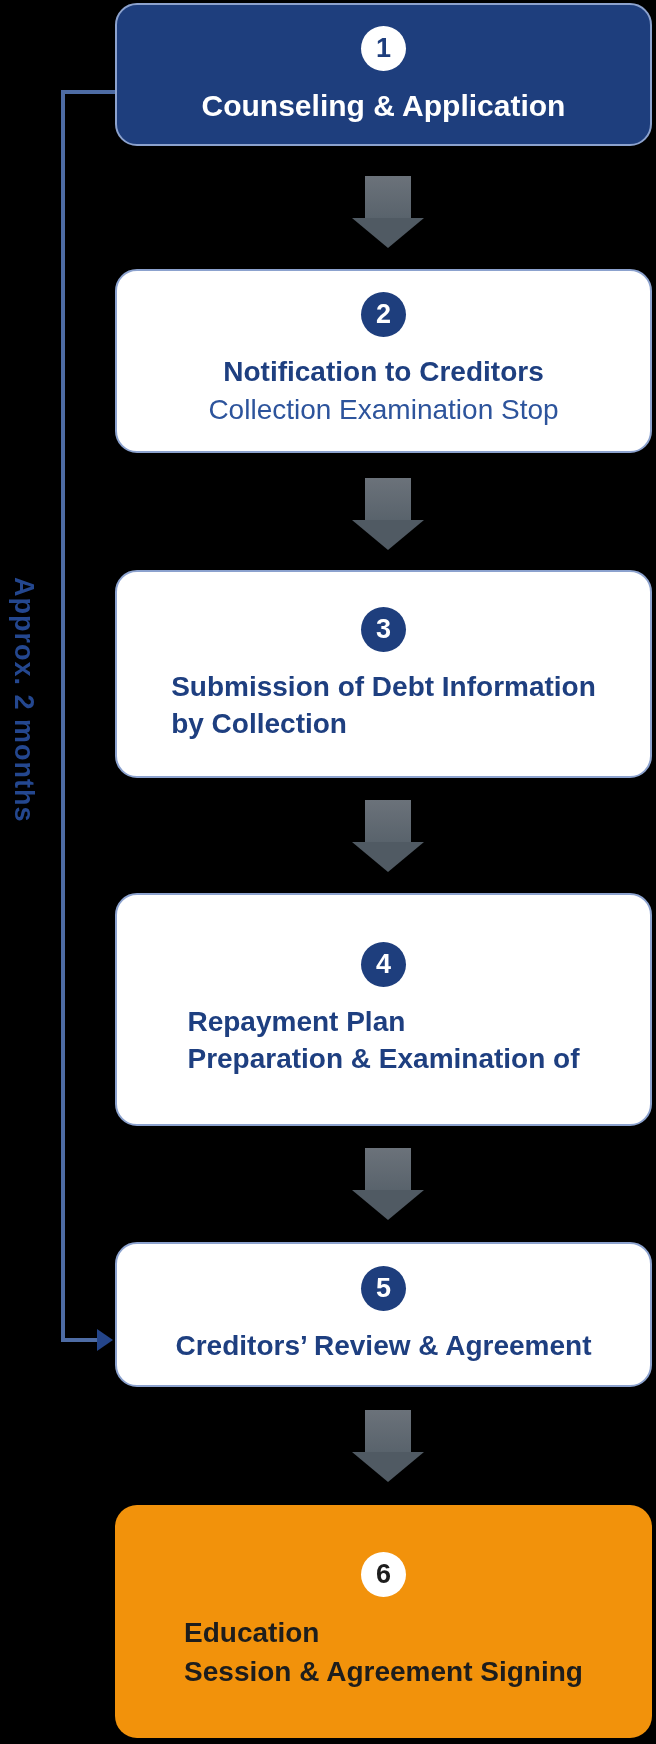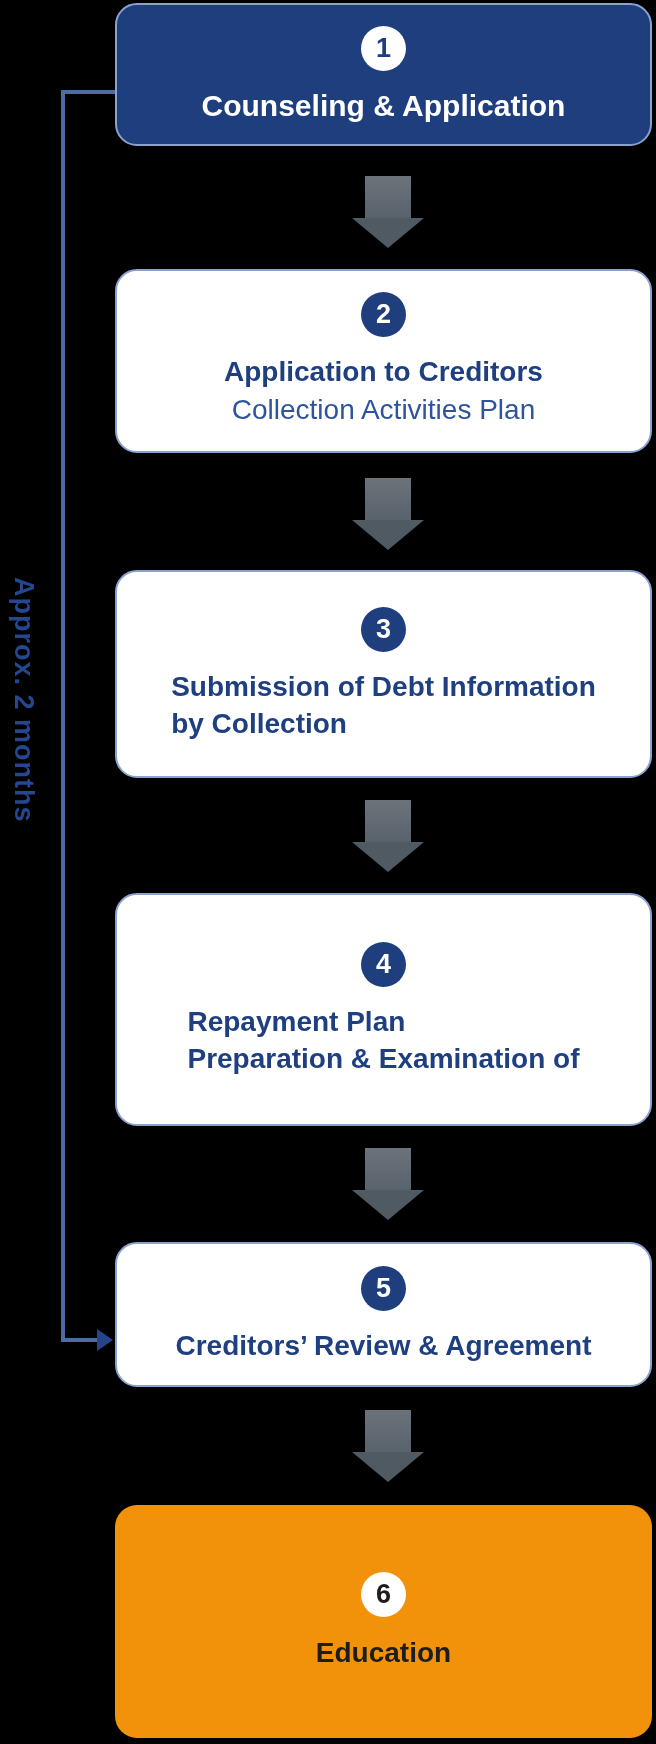--- a/index.html
+++ b/index.html
@@ -97,22 +97,22 @@
     <div class="title title--light">Counseling &amp; Application</div>
   </div>
 
   <div class="flow-arrow" style="top:176px;">
     <div class="shaft"></div>
       <div class="head"></div>
   </div>
 
   <div class="step step--outline" style="top:269px;height:184px;">
     <div class="badge badge--navy">2</div>
-    <div class="title">Application to Creditors</div>
-    <div class="subtitle">Collection Activities Plan</div>
+    <div class="title">Notification to Creditors</div>
+    <div class="subtitle">Collection Examination Stop</div>
   </div>
 
   <div class="flow-arrow" style="top:478px;">
     <div class="shaft"></div>
       <div class="head"></div>
   </div>
 
   <div class="step step--outline" style="top:570px;height:208px;">
     <div class="badge badge--navy">3</div>
     <div class="title">
@@ -146,16 +146,17 @@
 
   <div class="flow-arrow" style="top:1410px;">
     <div class="shaft"></div>
       <div class="head"></div>
   </div>
 
   <div class="step step--accent" style="top:1505px;height:233px;">
     <div class="badge badge--white-on-accent">6</div>
     <div class="title title--dark">
       <div>Education</div>
+      <div>Session &amp; Agreement Signing</div>
     </div>
   </div>
 
 </div>
 
 </body></html>

